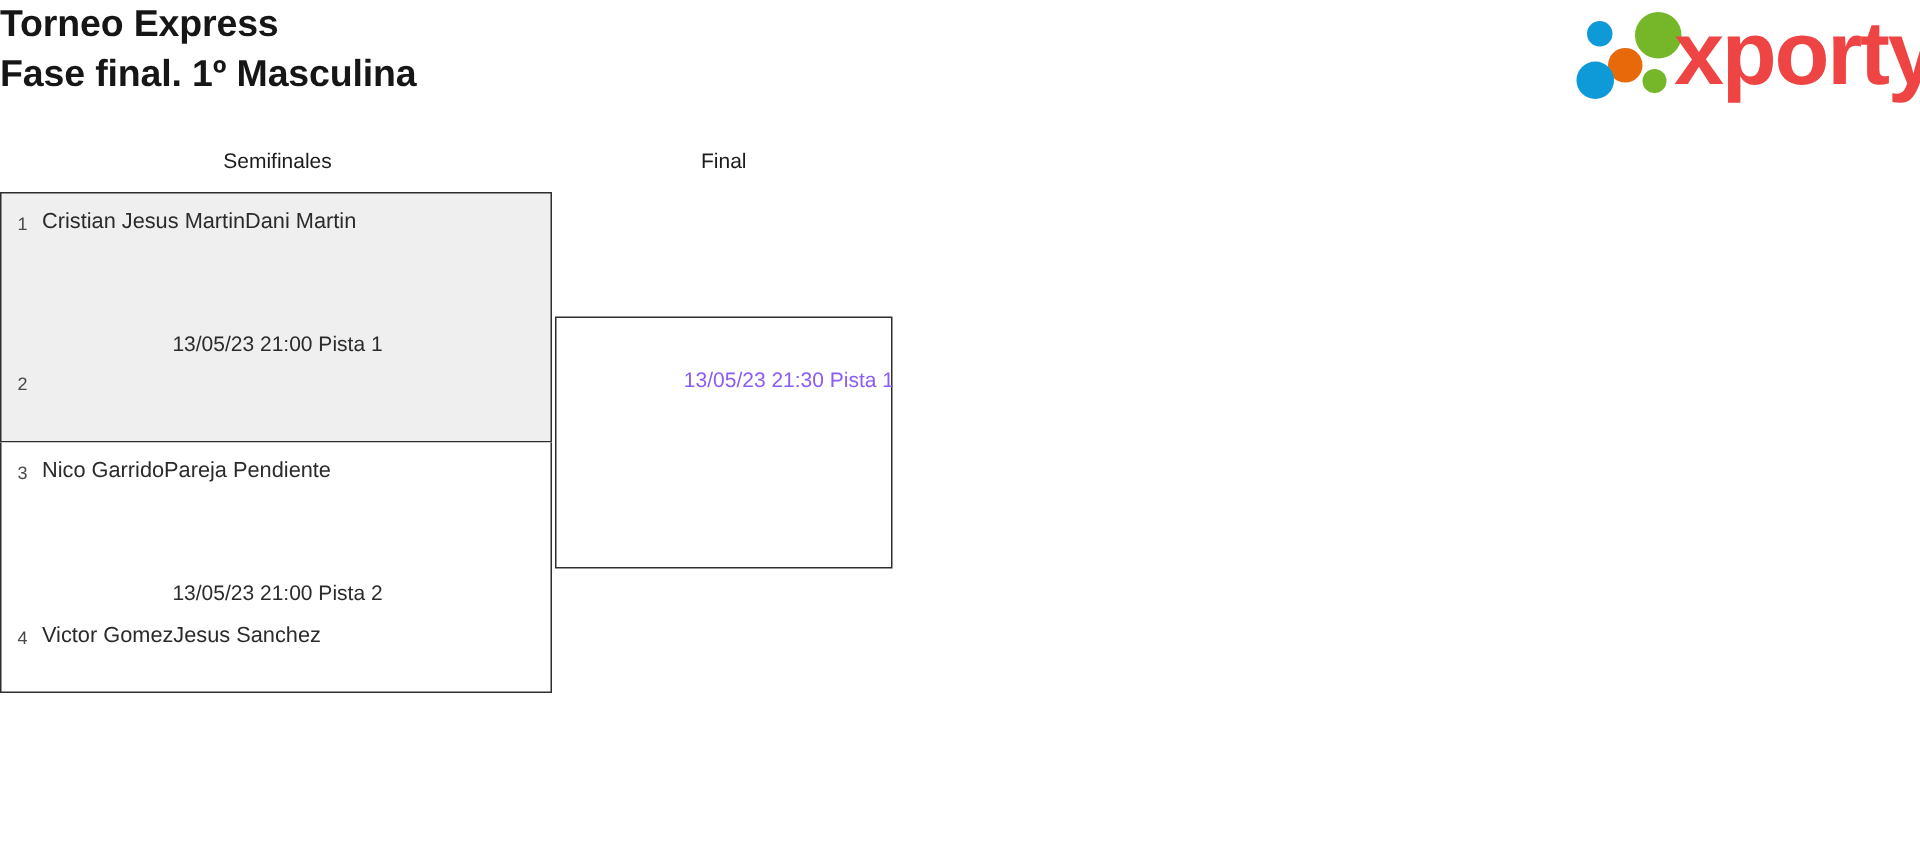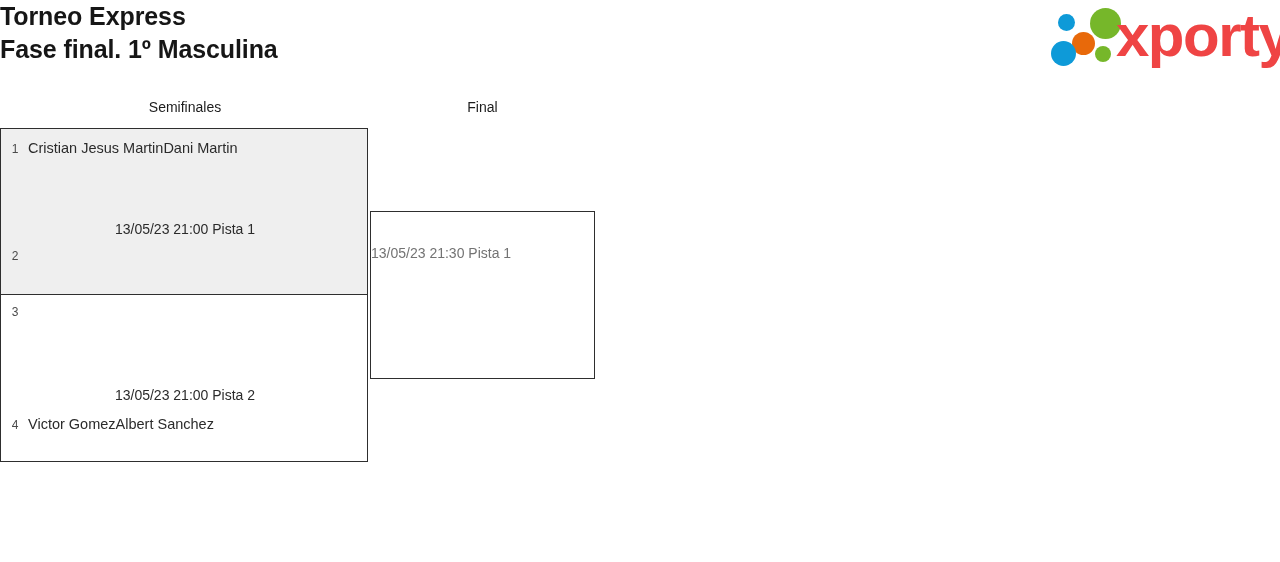--- a/index.html
+++ b/index.html
@@ -139,23 +139,23 @@
     height: 168px;
     border: 1px solid #2e2e2e;
     box-sizing: border-box;
     background: #ffffff;
   }
   #final-time {
     position: absolute;
     left: 0px;
     top: 33px;
     width: 225px;
-    text-align: left;
+    text-align: right;
     font-size: 14px;
-    color: #737373;
+    color: #8b5cf6;
   }
 </style>
 </head>
 <body>
 
 <div id="tournament-header">
   <div class="title-line">Torneo Express</div>
   <div class="title-line">Fase final. 1º Masculina</div>
 </div>
 
@@ -185,27 +185,31 @@
     </div>
     <div class="match-time">13/05/23 21:00 Pista 1</div>
     <div class="team-row bottom">
       <span class="seed">2</span>
     </div>
   </div>
 
   <div class="match-box" id="match-semi-2">
     <div class="team-row top">
       <span class="seed">3</span>
+      <span class="team-names">
+        <span>Nico Garrido</span>
+        <span>Pareja Pendiente</span>
+      </span>
     </div>
     <div class="match-time">13/05/23 21:00 Pista 2</div>
     <div class="team-row bottom">
       <span class="seed">4</span>
       <span class="team-names">
         <span>Victor Gomez</span>
-        <span>Albert Sanchez</span>
+        <span>Jesus Sanchez</span>
       </span>
     </div>
   </div>
 
   <div id="final-box">
     <div id="final-time">13/05/23 21:30 Pista 1</div>
   </div>
 
 </div>
 

